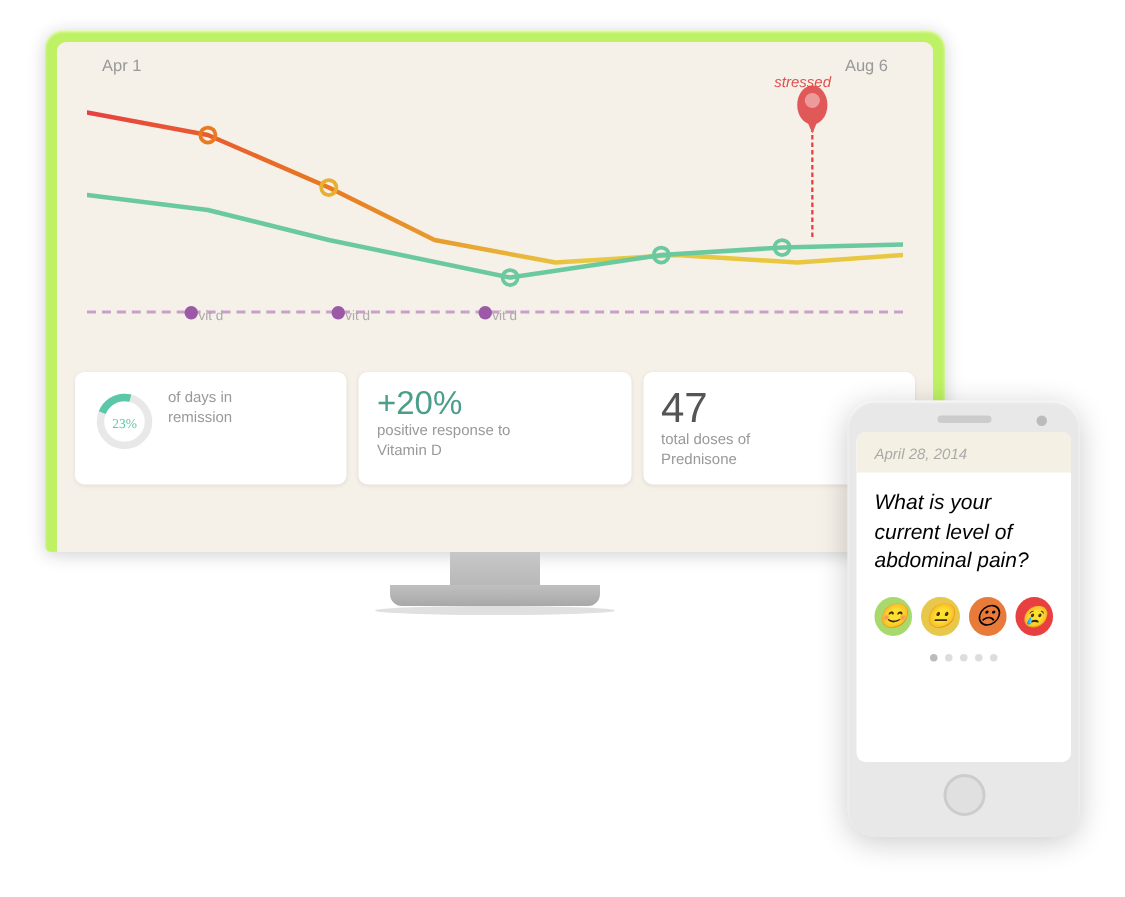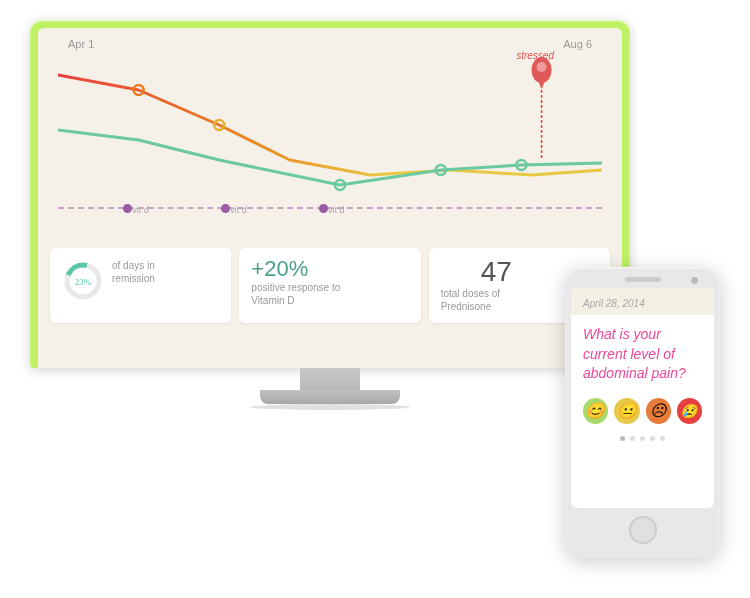--- a/index.html
+++ b/index.html
@@ -141,21 +141,20 @@
       font-size: 22px;
       color: #4a9e8a;
       font-weight: 400;
       line-height: 1;
     }
     .stat-value-num {
       font-size: 28px;
       color: #555;
       font-weight: 300;
       line-height: 1;
-      margin-left: 40px;
     }
     .stat-desc {
       font-size: 10px;
       color: #999;
       line-height: 1.3;
       margin-top: 1px;
     }
     
     .stressed-label {
       position: absolute;
@@ -206,21 +205,21 @@
       padding: 10px 12px 6px;
       font-size: 10px;
       color: #aaa;
       text-align: left;
     }
     .phone-screen-body {
       padding: 10px 12px;
     }
     .phone-question {
       font-size: 14px;
-      color: #ec4899;
+      color: #000000;
       line-height: 1.4;
       font-weight: 400;
     }
     .phone-emojis {
       display: flex;
       gap: 6px;
       margin-top: 14px;
     }
     .emoji-btn {
       width: 26px;

